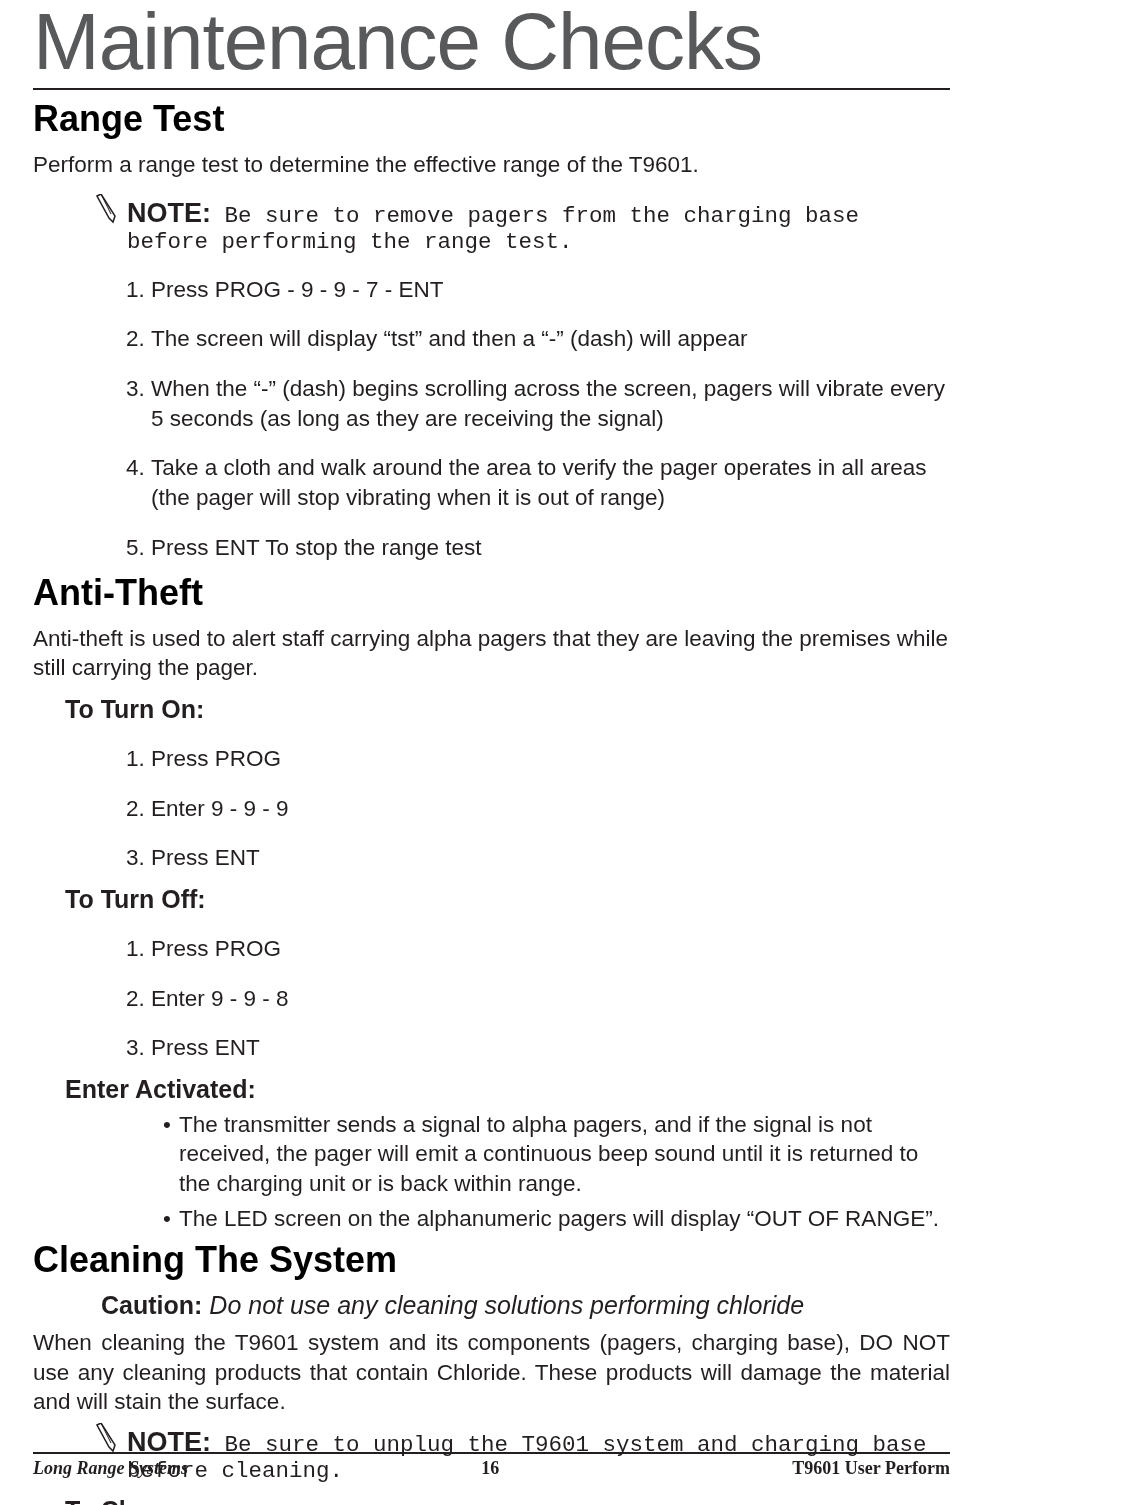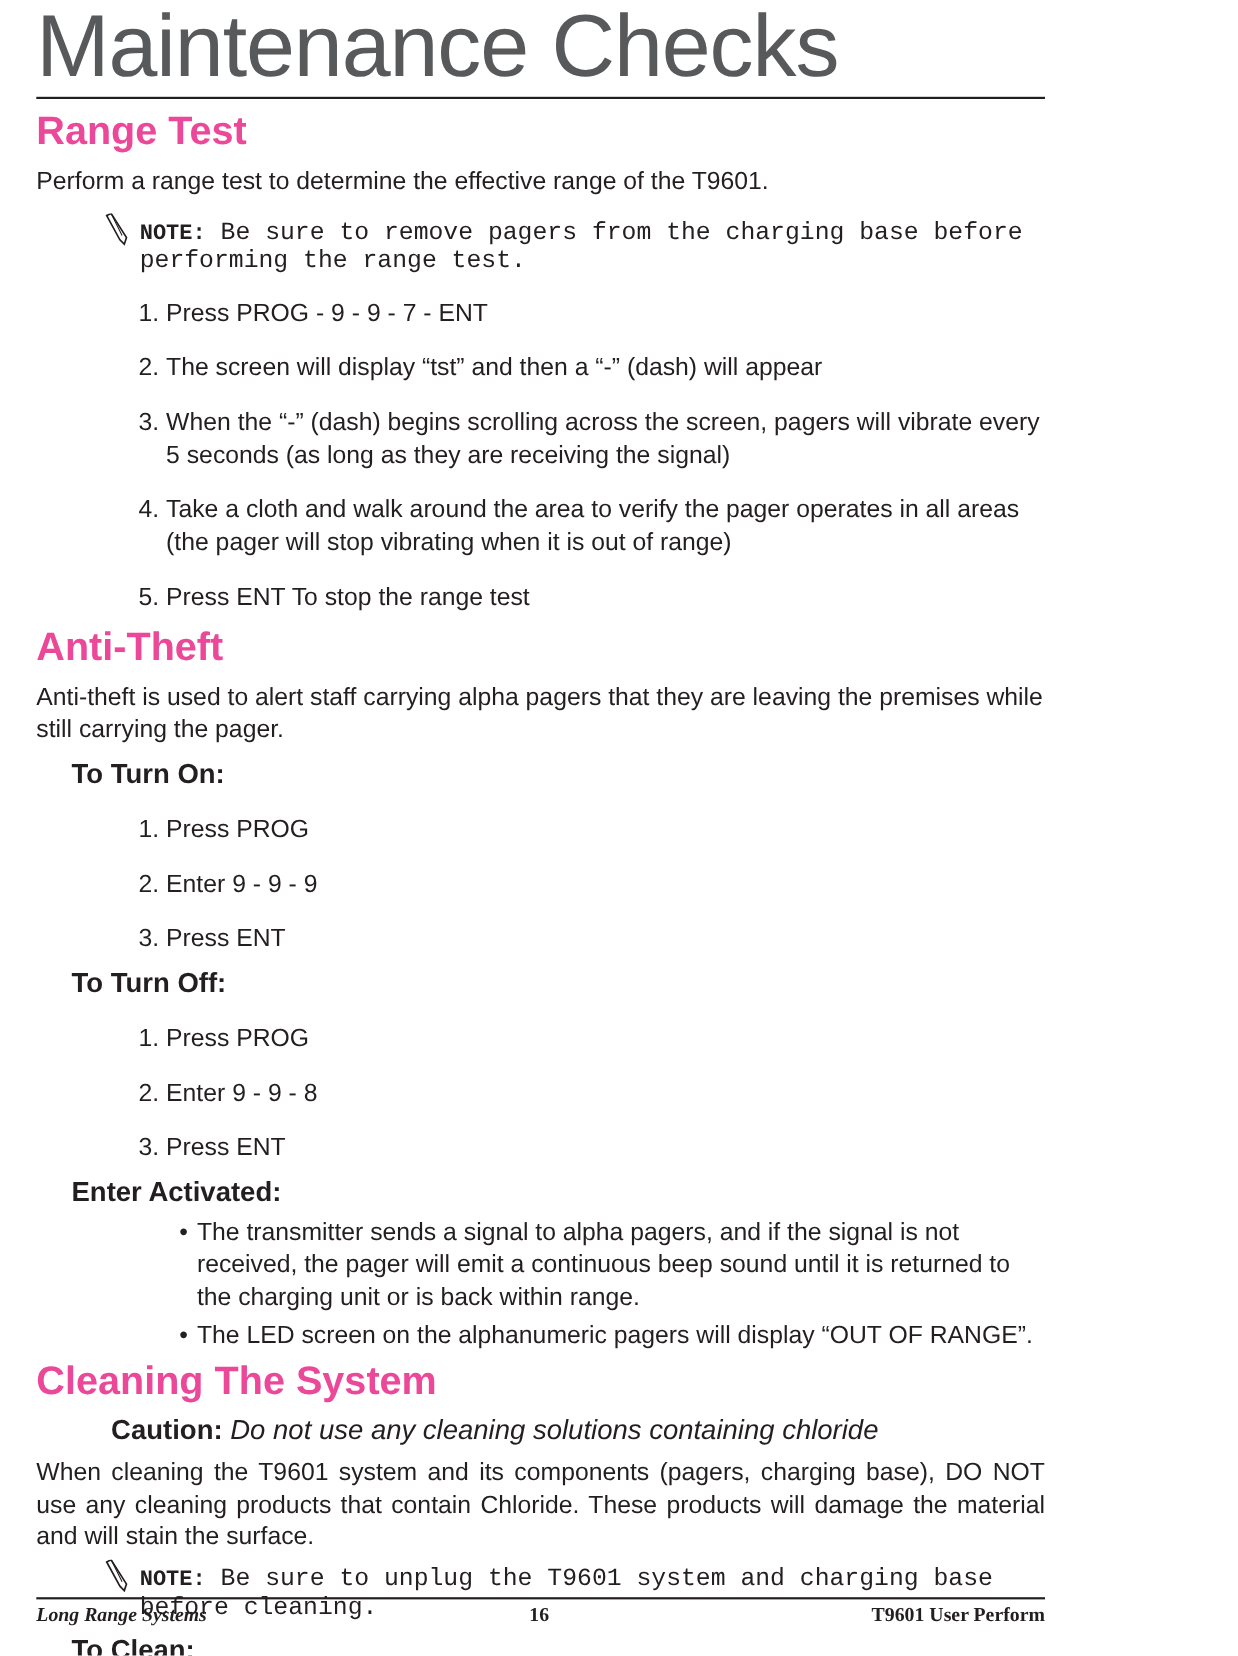--- a/index.html
+++ b/index.html
@@ -35,45 +35,45 @@
     border-top: 2px solid #231f20;
     margin: 6px 0 8px 0;
   }
   .h2 {
     font-family: "Arial Narrow", "Helvetica Neue Condensed", Arial, sans-serif;
     font-stretch: condensed;
     font-weight: 700;
     font-size: 36px;
     margin: 0 0 10px 0;
     letter-spacing: 0px;
-    color: #ec4899;
+    color: #000000;
   }
   .h2.spaced-top { }
   .body {
     font-size: 22.5px;
     line-height: 1.32;
     margin: 0 0 10px 0;
   }
   .body.justify { text-align: justify; }
   .note-row {
     display: flex;
     align-items: flex-start;
     margin: 18px 0 6px 58px;
   }
   .note-row.less-top { margin-top: 8px; }
   .note-row .pencil {
     flex: 0 0 auto;
     margin-right: 10px;
     margin-top: -4px;
   }
   .note-label {
-    font-family: Liberation Mono, monospace;
-    font-stretch: condensed;
-    font-weight: 700;
-    font-size: 20px;
+    font-family: Liberation Sans, sans-serif;
+    font-stretch: condensed;
+    font-weight: 700;
+    font-size: 27px;
   }
   .note-text {
     font-size: 22.5px;
     font-family: Liberation Mono, monospace;
   }
   ol.steps {
     list-style: decimal;
     margin: 6px 0 6px 0;
     padding-left: 118px;
     font-size: 22.5px;
@@ -202,21 +202,21 @@
 
   <div class="h3">Enter Activated:</div>
   <ul class="bullets">
     <li>The transmitter sends a signal to alpha pagers, and if the signal is not received, the pager will emit a continuous beep sound until it is returned to the charging unit or is back within range.</li>
     <li>The LED screen on the alphanumeric pagers will display “OUT OF RANGE”.</li>
   </ul>
 
   <h2 class="h2 spaced-top">Cleaning The System</h2>
 
   <div class="h3-caution">
-    <span>Caution:</span><span class="caution-text"> Do not use any cleaning solutions containing chloride</span>
+    <span>Caution:</span><span class="caution-text"> Do not use any cleaning solutions performing chloride</span>
   </div>
 
   <p class="body justify">When cleaning the T9601 system and its components (pagers, charging base), DO NOT use any cleaning products that contain Chloride. These products will damage the material and will stain the surface.</p>
 
   <div class="note-row less-top">
     <span class="pencil">
       <svg width="26" height="30" viewBox="0 0 26 30">
         <path d="M6 2 L10 0 L24 22 L22 28 L18 24 Z" fill="none" stroke="#231f20" stroke-width="1.5"></path>
         <line x1="10" y1="0" x2="20" y2="20" stroke="#231f20" stroke-width="1"></line>
       </svg>

